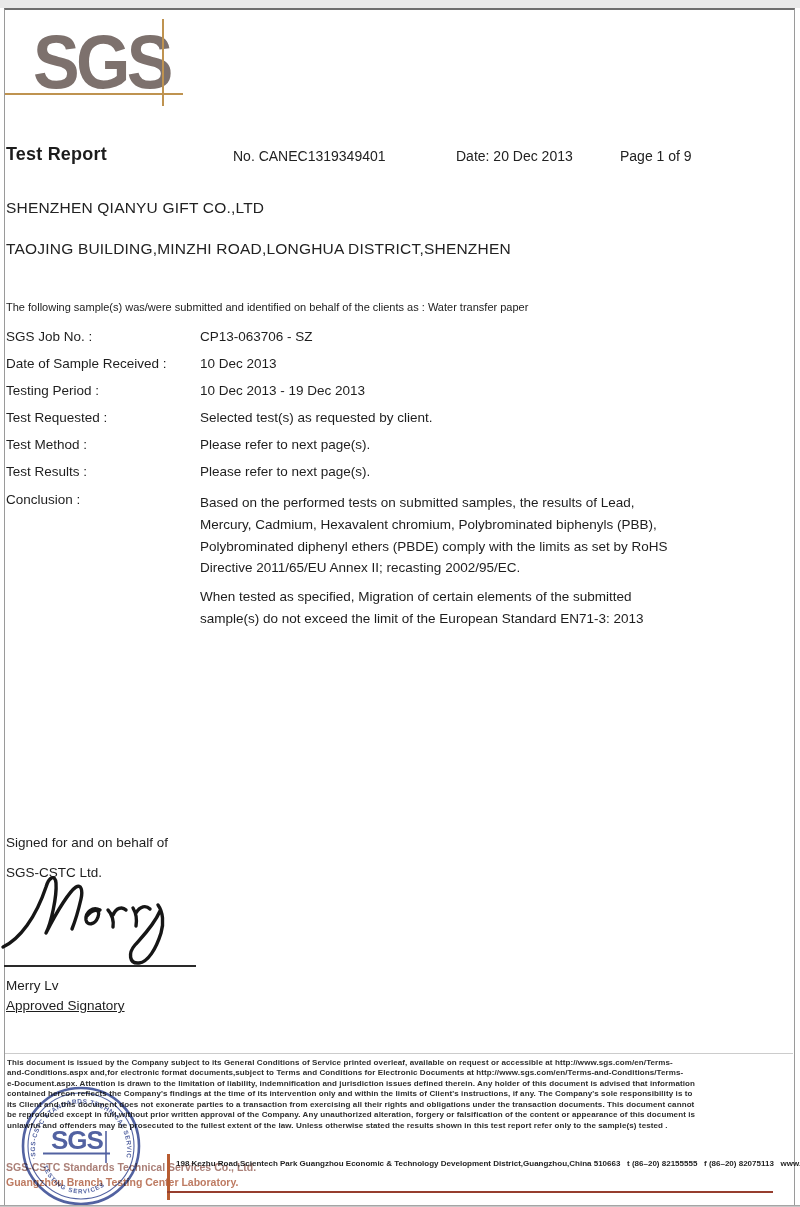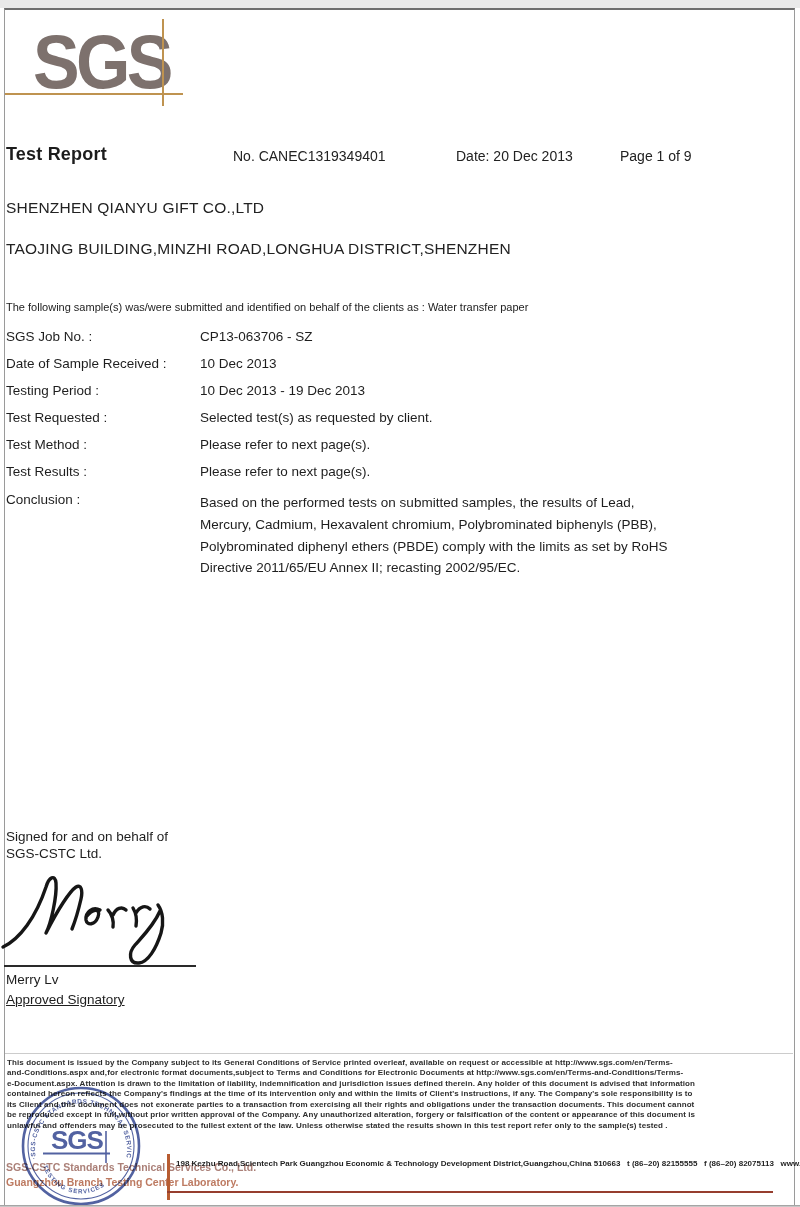--- a/index.html
+++ b/index.html
@@ -26,21 +26,21 @@
   .meta{top:140px;font-size:14px;color:#222;}
   
   .client{font-size:15.5px;color:#222;letter-spacing:.2px;}
   .intro{left:6px;top:293px;font-size:11px;color:#222;}
   
   .frow{left:6px;font-size:13.5px;color:#1e1e1e;}
   .frow .lab{position:absolute;left:0;top:0;width:190px;}
   .frow .val{position:absolute;left:194px;top:0;width:590px;}
   .para{white-space:pre-line;line-height:21.8px;}
   
-  .sig-cap{font-size:13.5px;line-height:17px;color:#1e1e1e;}
+  .sig-cap{font-size:13.5px;line-height:30px;color:#1e1e1e;}
   .sig-line{left:4px;top:957px;width:192px;height:2px;background:#2a2a2a;}
   
   .legal-sep{left:5px;top:1045px;width:788px;height:1px;background:#cccccc;}
   .legal{
     left:7px;top:1050px;width:786px;font-size:8px;font-weight:bold;
     line-height:10.45px;color:#2e2e2e;white-space:pre-line;letter-spacing:.1px;
   }
   .company1{left:6px;top:1153px;font-size:10.5px;font-weight:bold;color:#ab8078;}
   .company2{left:6px;top:1168px;font-size:10.5px;font-weight:bold;color:#bd7a61;}
   .addr-divider{left:167px;top:1146px;width:3px;height:46px;background:#b85c31;}
@@ -100,20 +100,22 @@
     <span class="val">Please refer to next page(s).</span>
   </div>
 
   <div class="abs frow" style="top:484px;">
     <span class="lab">Conclusion :</span>
     <span class="val para">Based on the performed tests on submitted samples, the results of Lead,
 Mercury, Cadmium, Hexavalent chromium, Polybrominated biphenyls (PBB),
 Polybrominated diphenyl ethers (PBDE) comply with the limits as set by RoHS
 Directive 2011/65/EU Annex II; recasting 2002/95/EC.</span>
   </div>
+  <div class="abs para" style="left:200px;top:578px;width:590px;font-size:13.5px;">When tested as specified, Migration of certain elements of the submitted
+sample(s) do not exceed the limit of the European Standard EN71-3: 2013</div>
 
   <div class="abs sig-cap para" style="left:6px;top:820px;">Signed for and on behalf of
 SGS-CSTC Ltd.</div>
 
   <svg class="abs sigsvg" width="210" height="108" viewBox="0 0 210 108">
     <path d="M3 84 C 20 76 36 54 46 24 C 49 14 55 11 56 20 C 57 34 51 60 46 70
              C 58 46 70 28 76 24 C 81 21 83 27 81 36 C 78 49 74 61 72 66
              M 86 54 C 94 44 101 46 98 54 C 95 62 87 63 86 57 C 85 49 93 43 100 47
              M 108 47 C 112 51 114 58 113 64 M 113 52 C 116 45 122 43 126 47
              M 133 45 C 136 50 137 57 136 63 M 136 50 C 140 43 146 42 150 46

